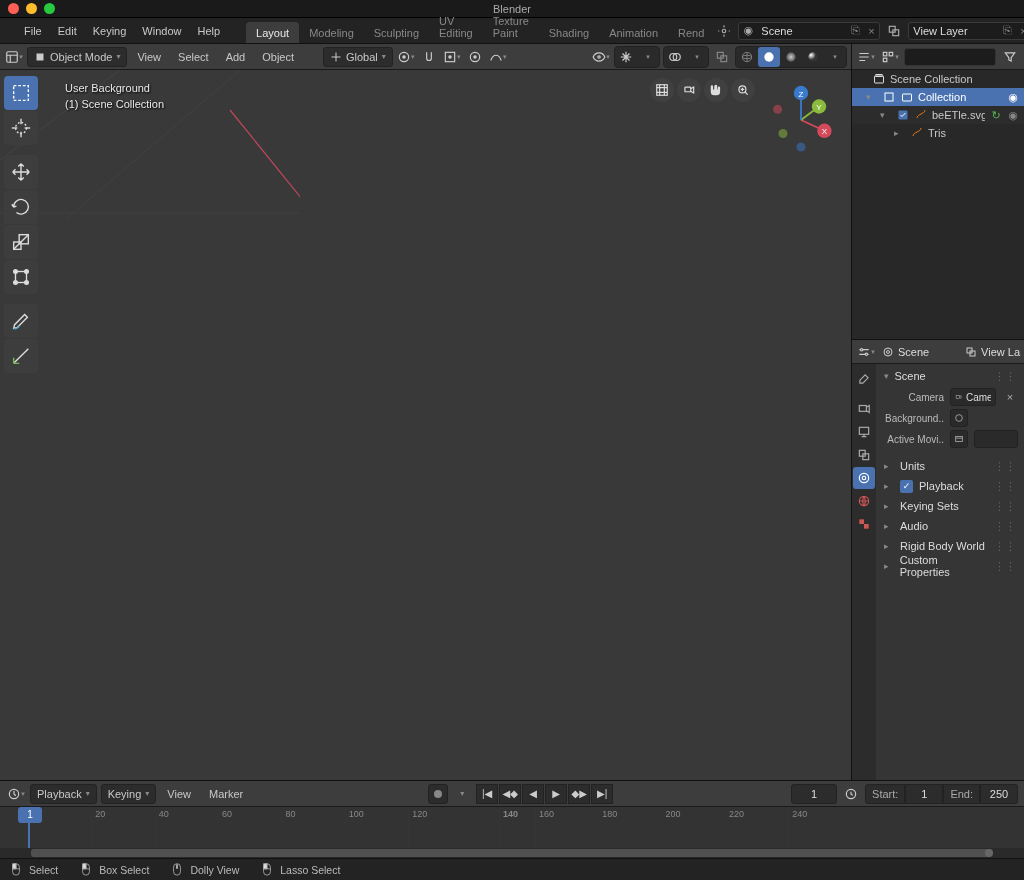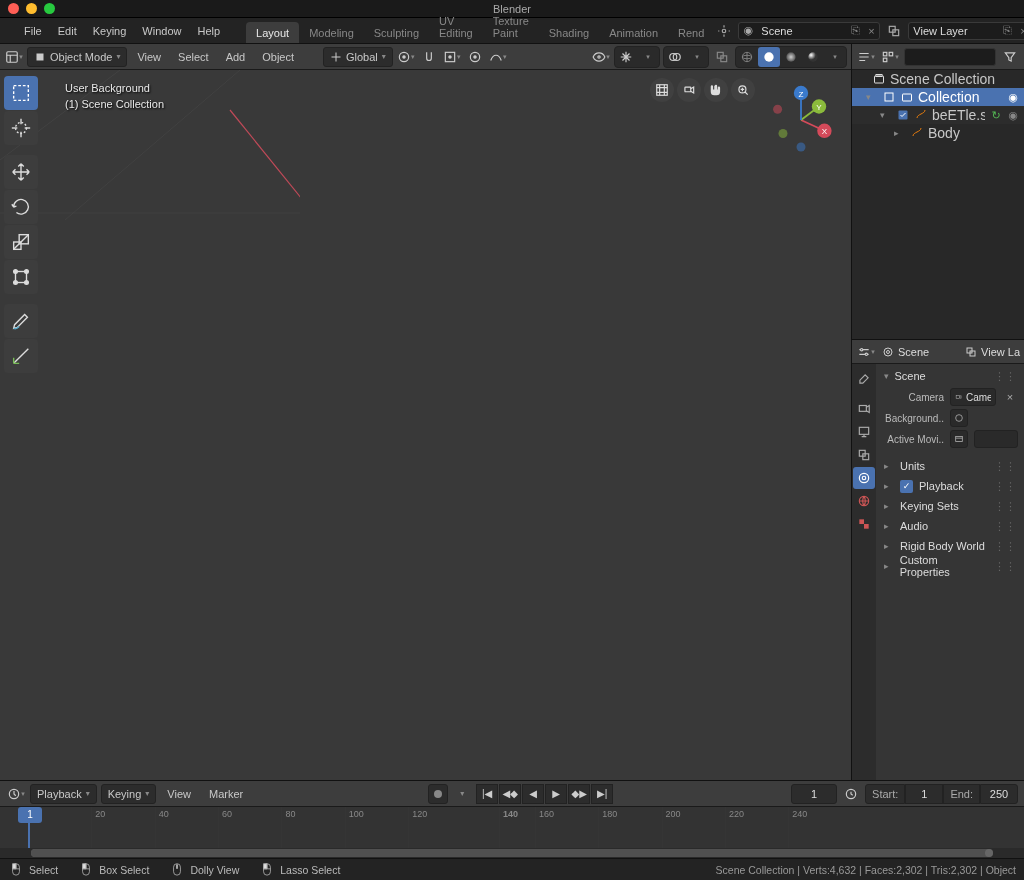--- a/index.html
+++ b/index.html
@@ -44,21 +44,21 @@
 .grid-canvas { position: absolute; inset: 0; z-index: 10; }
 .right-col { width: 172px; display: flex; flex-direction: column; background: #2a2a2a; }
 .outliner-hdr { height: 26px; background: #3d3d3d; border-bottom: 1px solid #1a1a1a; display: flex; align-items: center; padding: 0 4px; gap: 4px; }
 .outliner-hdr .search { flex: 1; height: 18px; background: #1c1c1c; border: 1px solid #333; border-radius: 3px; }
 .outliner-body { height: 270px; background: #282828; overflow: hidden; border-bottom: 1px solid #111; }
 .out-row { display: flex; align-items: center; height: 18px; padding-left: 4px; gap: 4px; }
 .out-row.sel { background: #4a72b0; color: #fff; }
 .out-row.alt { background: #2c2c2c; }
 .out-row .exp { width: 12px; font-size: 9px; color: #888; cursor: pointer; }
 .out-row .ico { width: 14px; height: 14px; display: flex; align-items: center; justify-content: center; }
-.out-row .lbl { flex: 1; font-size: 14px; white-space: nowrap; overflow: hidden; }
+.out-row .lbl { flex: 1; font-size: 11px; white-space: nowrap; overflow: hidden; }
 .out-row .tail { display: flex; gap: 3px; padding-right: 4px; }
 .out-row .tail .t { width: 14px; text-align: center; color: #888; cursor: pointer; font-size: 11px; }
 .props-hdr { height: 24px; background: #3d3d3d; border-bottom: 1px solid #1a1a1a; display: flex; align-items: center; padding: 0 4px; gap: 6px; }
 .props-body { flex: 1; display: flex; background: #353535; }
 .props-tabs { width: 24px; background: #2c2c2c; display: flex; flex-direction: column; padding-top: 4px; gap: 1px; }
 .ptab { width: 22px; height: 22px; display: flex; align-items: center; justify-content: center; cursor: pointer; color: #888; border-radius: 3px; margin-left: 1px; }
 .ptab.active { background: #4a72b0; color: #fff; }
 .props-content { flex: 1; padding: 2px 2px; overflow-y: auto; }
 .props-content .crumb { height: 20px; display: flex; align-items: center; padding: 0 6px; color: #ddd; gap: 6px; }
 .crumb .exp { font-size: 9px; color: #888; }
@@ -509,21 +509,21 @@
           <span class="t">◉</span>
         </div>
       </div>
       <div class="out-row" style="padding-left:42px">
         <span class="exp">▸</span>
         <span class="ico">
             <svg width="12" height="12" viewBox="0 0 24 24" fill="none" stroke="#e87d0d" stroke-width="2">
               <path d="M4 18c0-8 16-8 16-16"></path>
             </svg>
           </span>
-        <span class="lbl">Body</span>
+        <span class="lbl">Tris</span>
       </div>
     </div>
 
     <div class="props-hdr">
       <span class="hdr-ico">
           <svg width="14" height="14" viewBox="0 0 24 24" fill="none" stroke="#ccc" stroke-width="2">
             <circle cx="8" cy="8" r="2"></circle>
             <circle cx="16" cy="16" r="2"></circle>
             <path d="M4 8h2M10 8h10M4 16h10M18 16h2"></path>
           </svg>
@@ -796,14 +796,13 @@
         <span class="sb-ico">
           <svg width="14" height="16" viewBox="0 0 24 28" fill="none" stroke="#aaa" stroke-width="1.5">
             <rect x="6" y="3" width="12" height="20" rx="6"></rect>
             <path d="M6 12h12M12 3v9"></path>
             <path d="M6 3h6v9H6z" fill="#ddd"></path>
           </svg>
         </span>
         <span>Lasso Select</span>
       </div>
     </div>
-  <span class="sb-right">Scene Collection | Verts:4,632 | Faces:2,302 | Tris:2,302 | Object</span>
 </div>
 
 </body></html>

